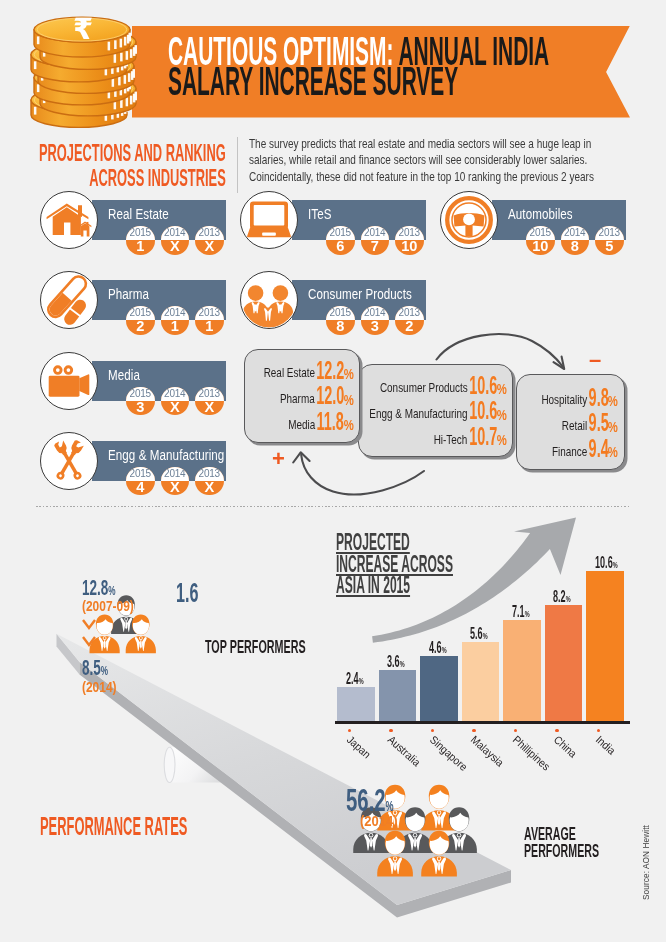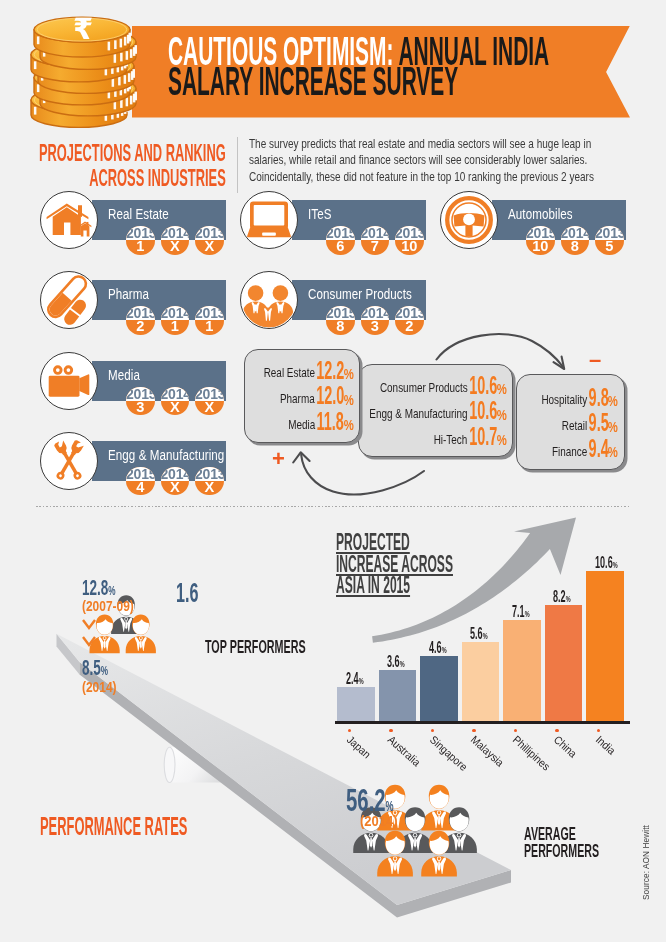--- a/index.html
+++ b/index.html
@@ -34,22 +34,22 @@
   .card .bar{position:absolute;left:52px;top:9px;height:40px;background:#5b7189;}
   .card .nm{position:absolute;left:68px;top:16px;color:#ffffff;font-size:13.8px;
             letter-spacing:.1px;white-space:nowrap;transform:scaleX(.84);
             transform-origin:left top;}
   .card .circ{position:absolute;left:0;top:0;width:58px;height:58px;border-radius:50%;
               background:#ffffff;border:1.7px solid #3a3a3a;box-sizing:border-box;}
   .card .circ svg{position:absolute;left:50%;top:50%;transform:translate(-50%,-50%);}
   .badge{position:absolute;top:35px;width:28.5px;height:28.5px;border-radius:50%;
          background:#f07e26;overflow:hidden;}
   .badge .yr{position:absolute;left:0;top:0;width:100%;height:14px;background:#ffffff;
-             color:#6d8197;font-size:14px;text-align:center;line-height:14.6px;
-             letter-spacing:-.2px;font-weight:bold;}
+             color:#6d8197;font-size:10px;text-align:center;line-height:14.6px;
+             letter-spacing:-.2px;}
   .badge .rk{position:absolute;left:0;top:13.2px;width:100%;height:15px;color:#ffffff;
              font-weight:bold;font-size:14.6px;text-align:center;line-height:15.4px;}
 
   
   #panels{position:absolute;left:0;top:0;width:666px;height:942px;}
   .panel{position:absolute;background:#dedede;border:1.8px solid #59595b;
          border-radius:14px;box-sizing:border-box;
          box-shadow:2.5px 2.5px 0 0 #8a8a8c;}
   #panelL{left:244px;top:348.5px;width:116px;height:94px;z-index:3;}
   #panelM{left:358px;top:364px;width:155px;height:93px;z-index:2;}

